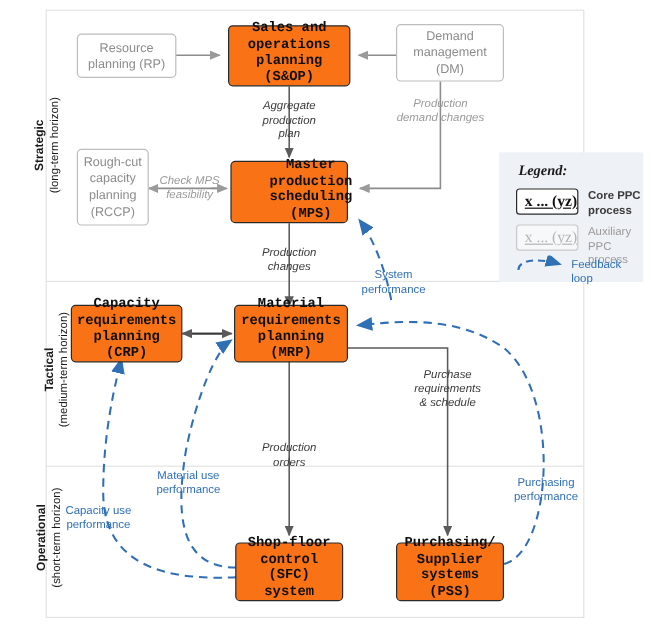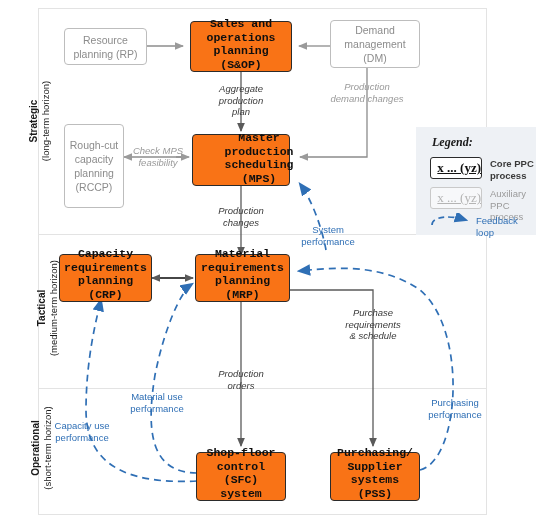--- a/index.html
+++ b/index.html
@@ -126,21 +126,21 @@
   </div>
 
   <div class="box aux" style="left:330px;top:20px;width:90px;height:48px;">
     <span class="lbl">
       <span>Demand</span><br>
       <span>management</span><br>
       <span>(DM)</span>
     </span>
   </div>
 
-  <div class="box aux" style="left:64px;top:124px;width:60px;height:84px;">
+  <div class="box aux" style="left:64px;top:124px;width:60px;height:64px;">
     <span class="lbl">
       <span>Rough-cut</span><br>
       <span>capacity</span><br>
       <span>planning</span><br>
       <span>(RCCP)</span>
     </span>
   </div>
 
   <div class="box core" style="left:192px;top:134px;width:98px;height:52px;padding-left:36px;">
     <span class="lbl">

